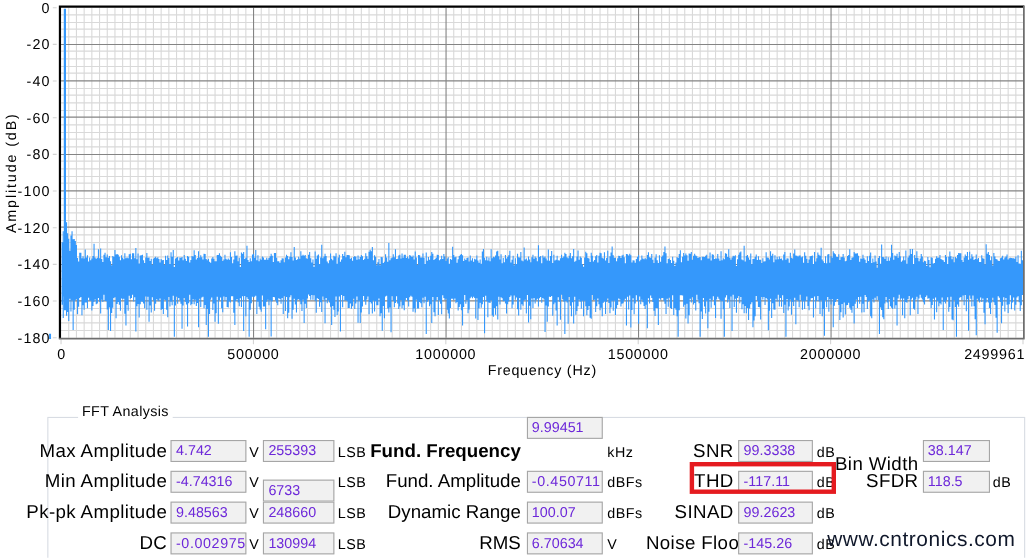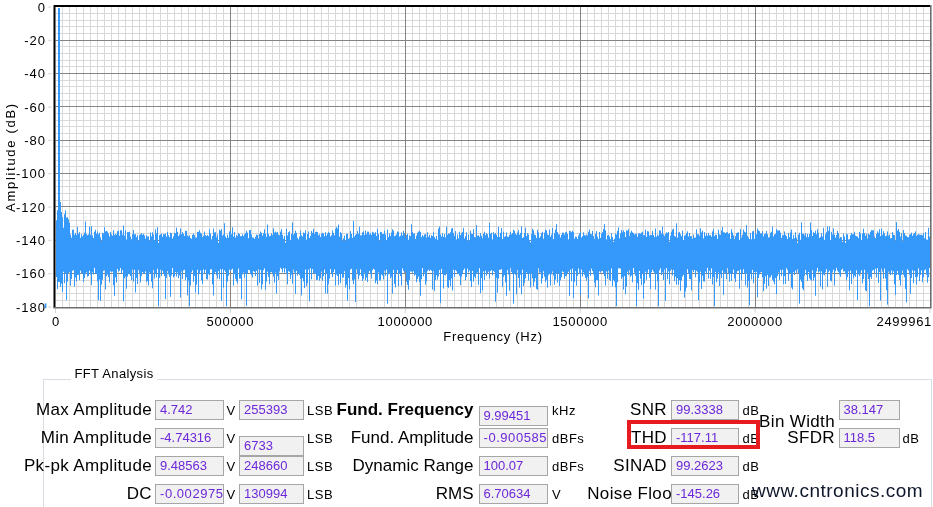--- a/index.html
+++ b/index.html
@@ -61,22 +61,22 @@
 <div class="box" style="left:239px;top:455.9px;width:59px;">248660</div>
 <div class="box" style="left:239px;top:484.1px;width:59px;">130994</div>
 <div class="unit" style="left:307px;top:400.5px;">LSB</div>
 <div class="unit" style="left:307px;top:428.7px;">LSB</div>
 <div class="unit" style="left:307px;top:456.9px;">LSB</div>
 <div class="unit" style="left:307px;top:485.1px;">LSB</div>
 <div class="lbl" style="right:459.5px;top:399.5px;font-weight:bold;letter-spacing:0;">Fund. Frequency</div>
 <div class="lbl" style="right:459.5px;top:427.7px;letter-spacing:0;">Fund. Amplitude</div>
 <div class="lbl" style="right:459.5px;top:455.9px;letter-spacing:0;">Dynamic Range</div>
 <div class="lbl" style="right:459.5px;top:484.1px;letter-spacing:0;">RMS</div>
-<div class="box" style="left:478.5px;top:406px;width:63px;">9.99451</div>
-<div class="box" style="left:478.5px;top:427.7px;width:63px;letter-spacing:0.55px;">-0.900585</div>
+<div class="box" style="left:478.5px;top:379px;width:63px;">9.99451</div>
+<div class="box" style="left:478.5px;top:427.7px;width:63px;letter-spacing:0.55px;">-0.450711</div>
 <div class="box" style="left:478.5px;top:455.9px;width:63px;">100.07</div>
 <div class="box" style="left:478.5px;top:484.1px;width:63px;">6.70634</div>
 <div class="unit" style="left:552px;top:400.5px;">kHz</div>
 <div class="unit" style="left:552px;top:428.7px;">dBFs</div>
 <div class="unit" style="left:552px;top:456.9px;">dBFs</div>
 <div class="unit" style="left:552px;top:485.1px;">V</div>
 <div class="lbl" style="right:266px;top:399.5px;">SNR</div>
 <div class="lbl" style="right:266px;top:427.7px;">THD</div>
 <div class="lbl" style="right:266px;top:455.9px;">SINAD</div>
 <div class="lbl" style="right:255px;top:484.1px;">Noise Floor</div>

